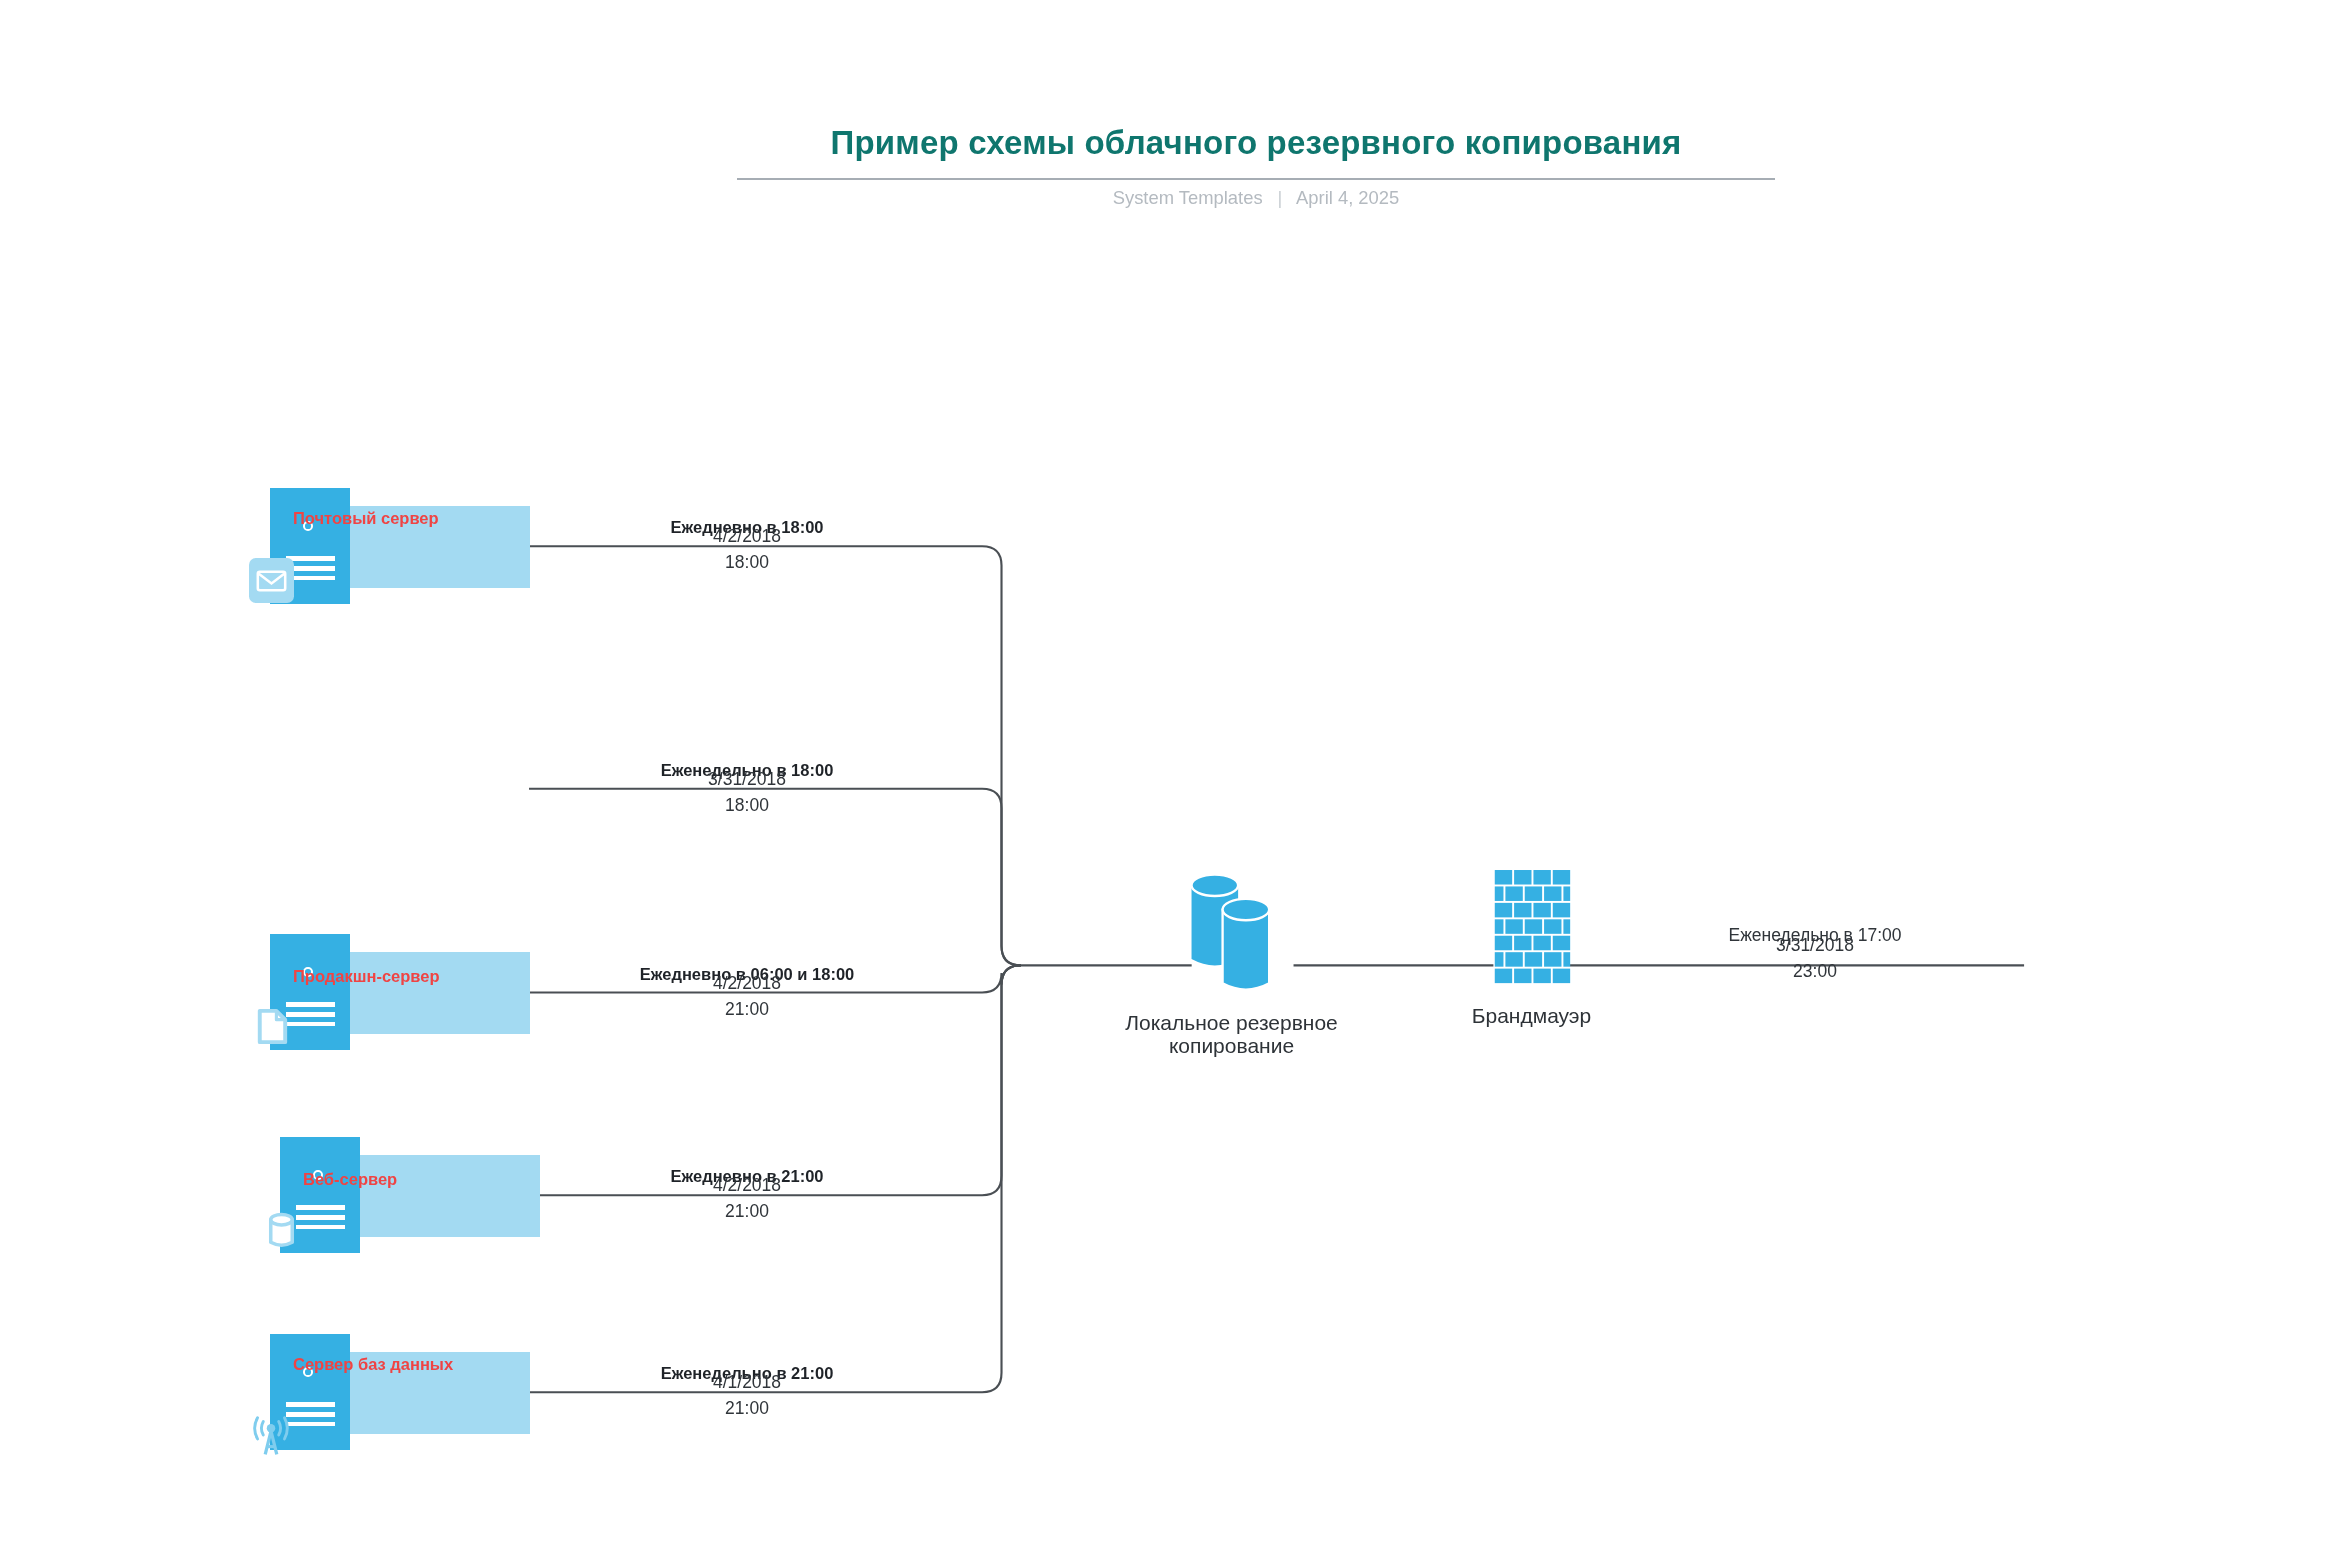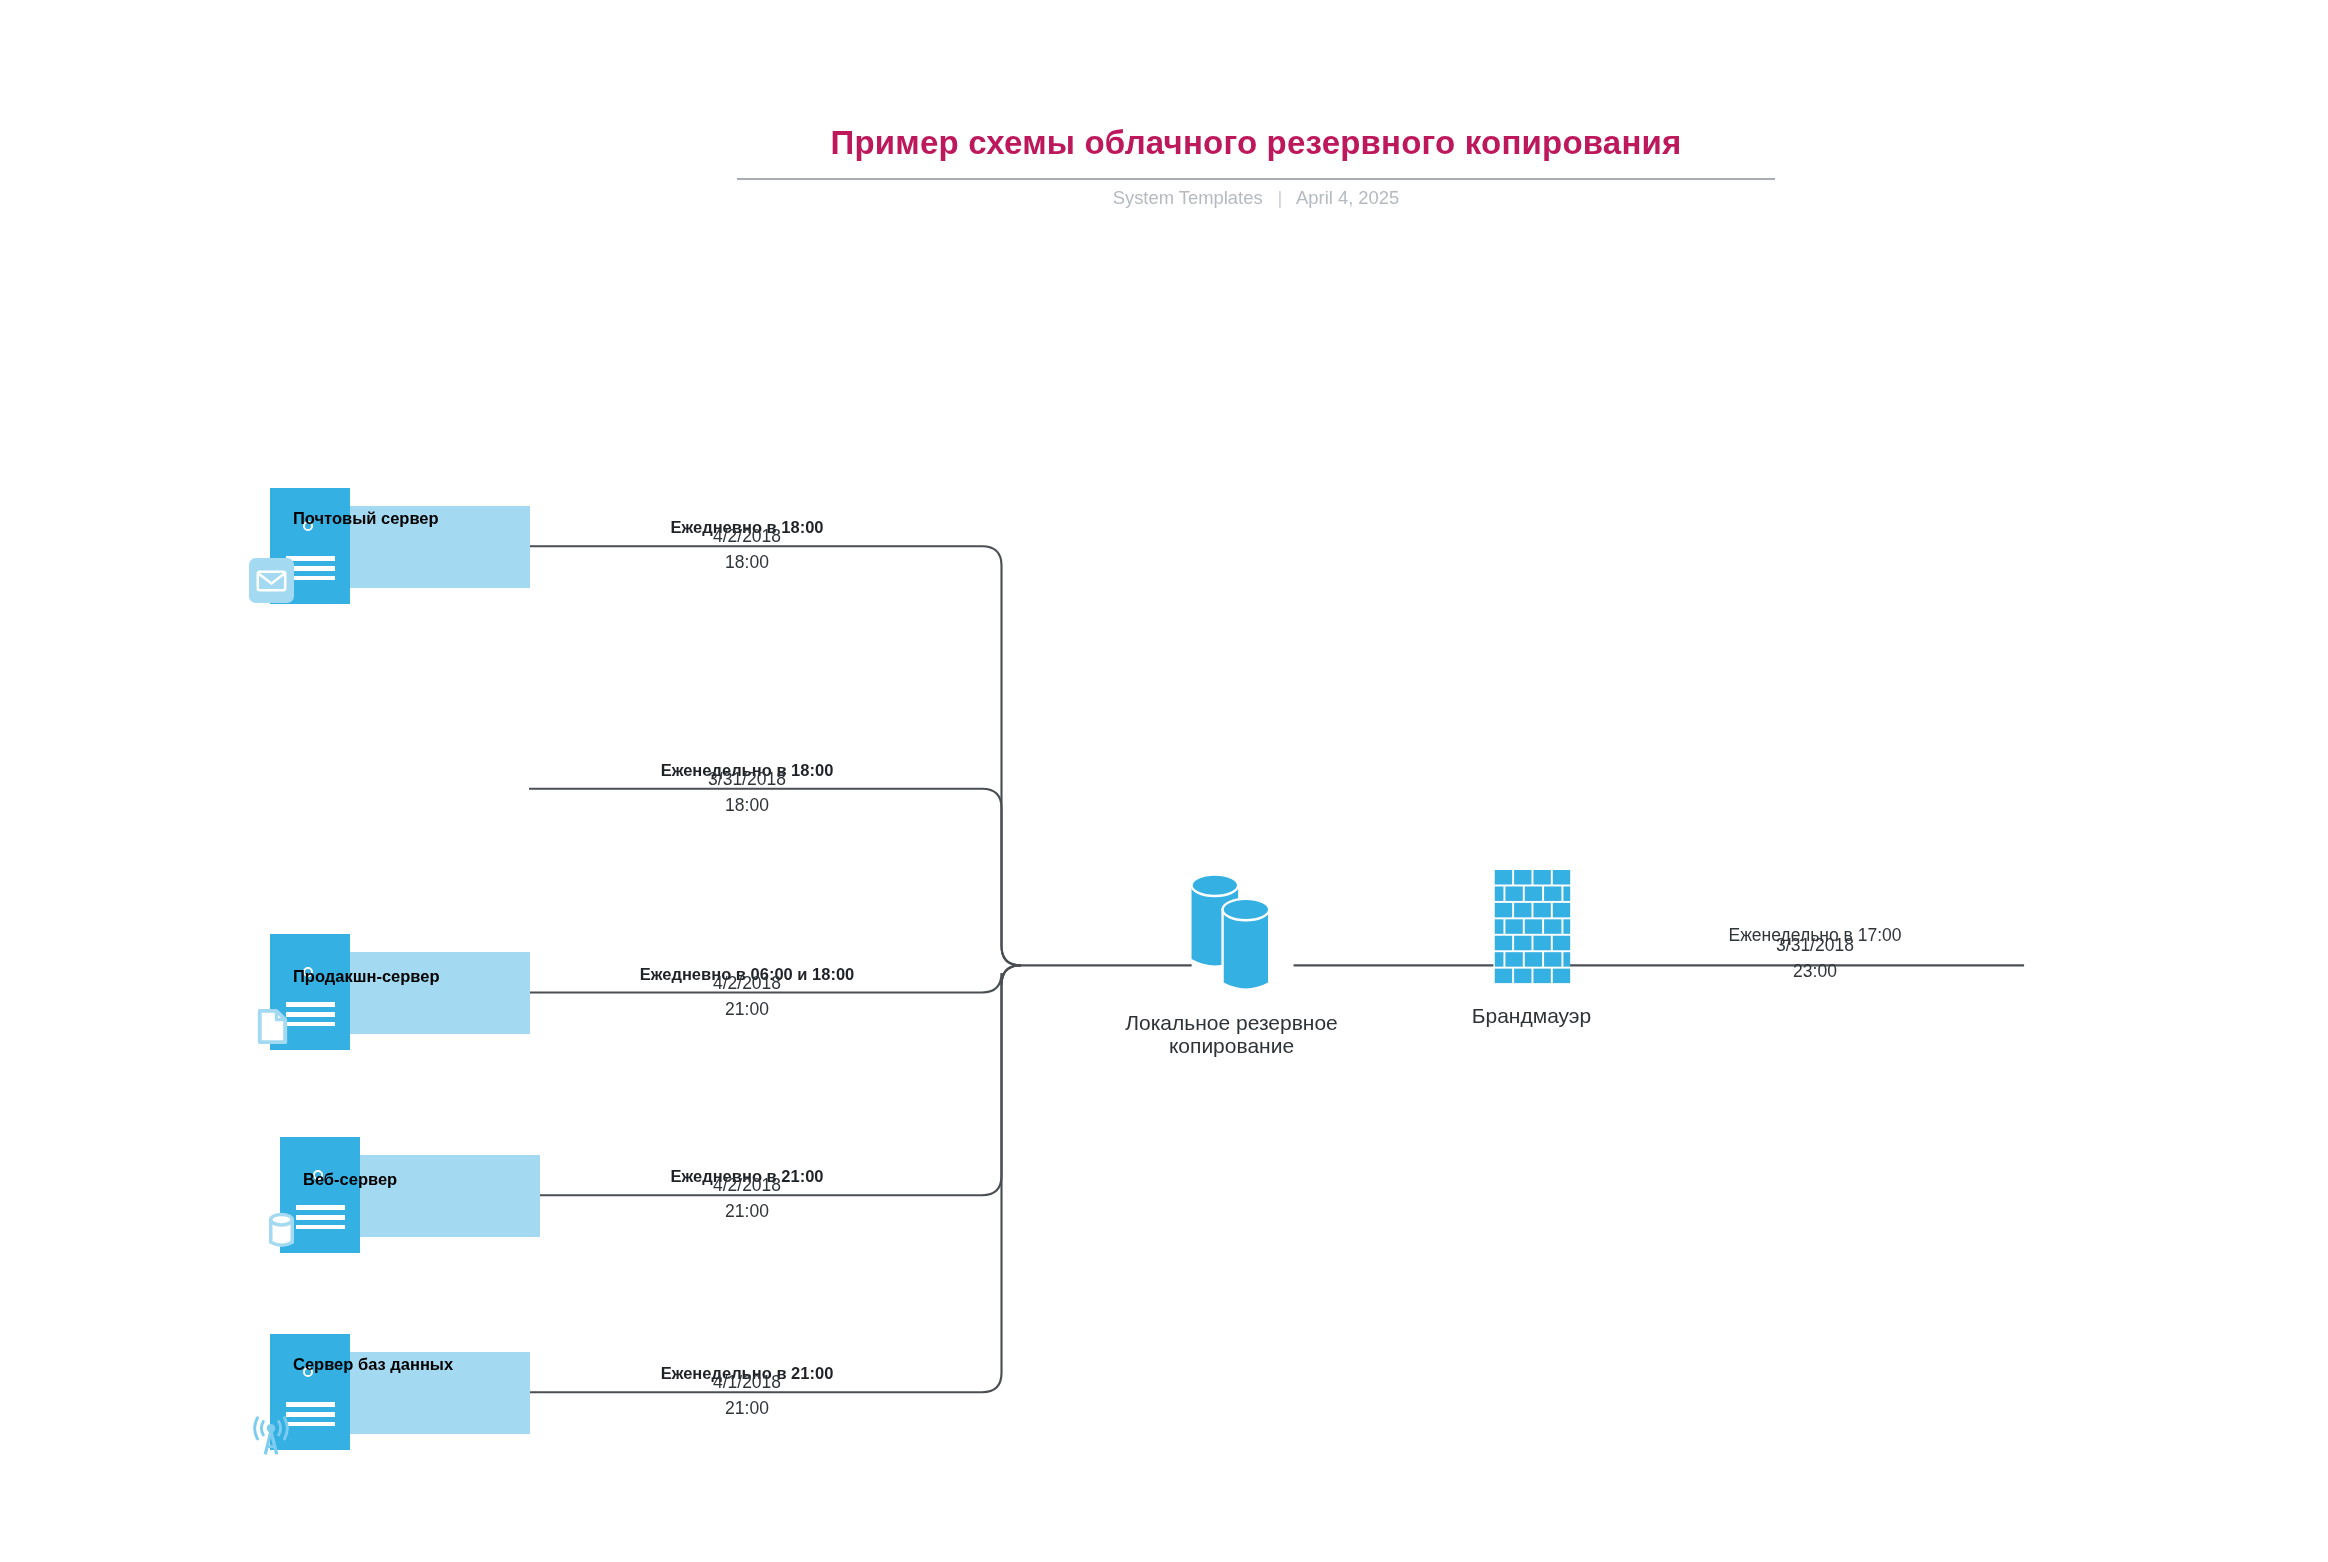--- a/index.html
+++ b/index.html
@@ -32,21 +32,21 @@
     background: #a6adb4;
   }
   .doc-title {
     position: absolute;
     left: 737px;
     top: 124px;
     width: 1038px;
     text-align: center;
     font-size: 33px;
     font-weight: bold;
-    color: #be185d;
+    color: #0f766e;
     letter-spacing: 0.2px;
     white-space: nowrap;
   }
   .sub-meta {
     position: absolute;
     left: 737px;
     top: 187px;
     width: 1038px;
     text-align: center;
     font-size: 18.4px;
@@ -119,21 +119,21 @@
     height: 82px;
     background: #a3daf2;
   }
   .srv-label {
     position: absolute;
     left: 23px;
     top: 19.4px;
     width: 194px;
     font-size: 16.5px;
     font-weight: bold;
-    color: #000000;
+    color: #ef4444;
     line-height: 23px;
     white-space: nowrap;
   }
   .srv-badge {
     position: absolute;
     left: -21.3px;
     top: 70px;
     width: 45px;
     height: 45px;
   }

